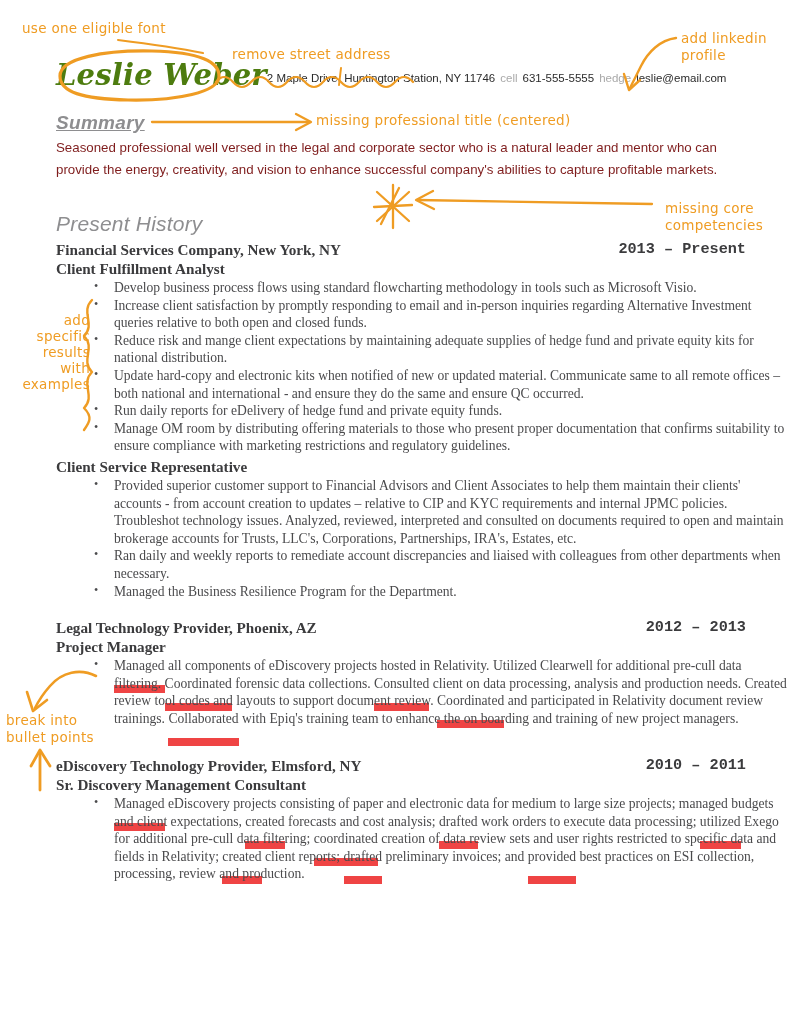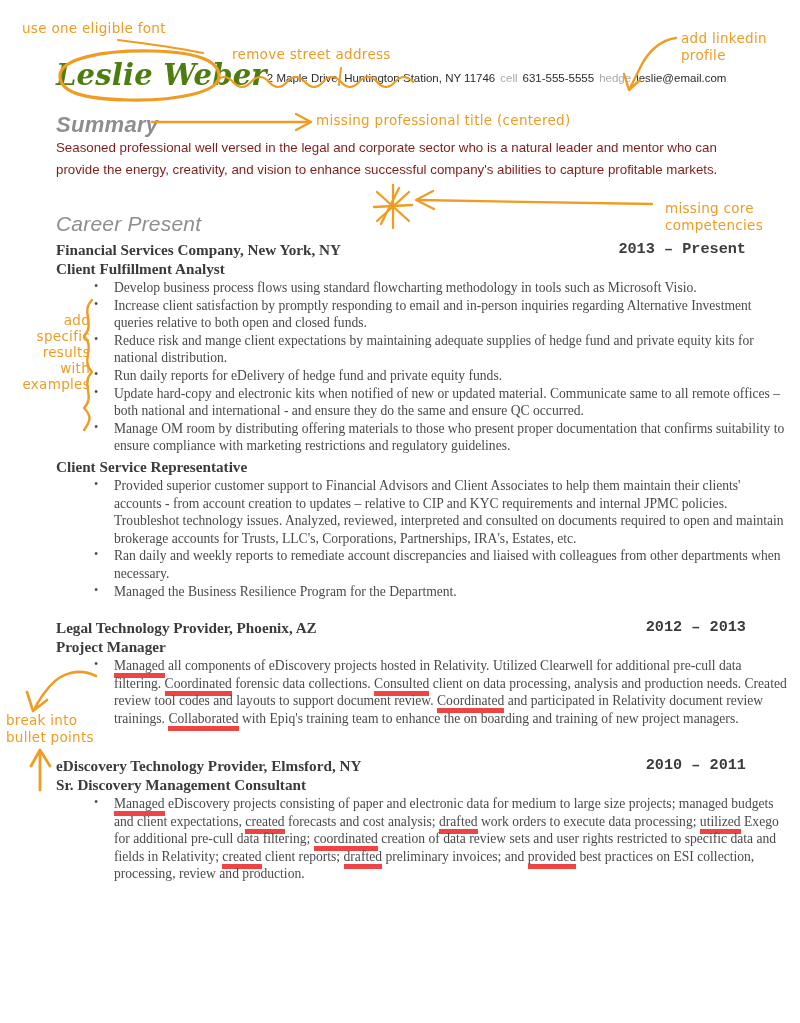--- a/index.html
+++ b/index.html
@@ -62,23 +62,24 @@
   .contact .sp { display: inline-block; width: 5px; }
 
   
   .sec-summary {
     position: absolute;
     left: 0;
     top: 112px;
     font-family: "Liberation Sans", sans-serif;
     font-style: italic;
     font-weight: 700;
-    font-size: 22px;
+    font-size: 19px;
     color: #8e8e90;
     letter-spacing: .3px;
+    text-decoration: underline;
   }
   .sec-career {
     position: absolute;
     left: 0;
     top: 212px;
     font-family: "Liberation Sans", sans-serif;
     font-style: italic;
     font-weight: 400;
     font-size: 21px;
     color: #8e8e90;
@@ -140,22 +141,22 @@
   ul.bullets > li::before {
     content: "\2022";
     position: absolute;
     left: 38px;
     top: -1px;
     font-size: 12px;
     color: #4a4a4c;
   }
   ul.bullets > li.wide { width: 674px; }
   .u {
-    border-bottom: 5px solid #ef4444;
-    padding-bottom: 0px;
+    border-bottom: 8px solid #ef4444;
+    padding-bottom: 12px;
   }
 
   
   #annots {
     position: absolute;
     inset: 0;
     pointer-events: none;
   }
   .note {
     position: absolute;
@@ -184,34 +185,34 @@
 
   <div id="resume">
 
     <div class="hdr">
       <span class="name">Leslie Weber</span><span class="contact"><span>2 Maple Drive, Huntington Station, NY 11746</span><span class="sp"></span><span class="muted">cell</span><span class="sp"></span><span>631-555-5555</span><span class="sp"></span><span class="muted">hedge</span><span class="sp"></span><span>leslie@email.com</span></span>
     </div>
 
     <div class="sec-summary">Summary</div>
     <div class="summary-body">Seasoned professional well versed in the legal and corporate sector who is a natural leader and mentor who can provide the energy, creativity, and vision to enhance successful company's abilities to capture profitable markets.</div>
 
-    <div class="sec-career">Career Present</div>
+    <div class="sec-career">Present History</div>
 
     <div class="job" style="top:240px">
       <div class="job-line">
         <span>Financial Services Company, New York, NY</span>
         <span class="job-dates">2013 – Present</span>
       </div>
       <div class="job-title">Client Fulfillment Analyst</div>
       <ul class="bullets">
         <li class="wide">Develop business process flows using standard flowcharting methodology in tools such as Microsoft Visio.</li>
         <li class="wide">Increase client satisfaction by promptly responding to email and in-person inquiries regarding Alternative Investment queries relative to both open and closed funds.</li>
         <li class="wide">Reduce risk and mange client expectations by maintaining adequate supplies of hedge fund and private equity kits for national distribution.</li>
+        <li class="wide">Update hard-copy and electronic kits when notified of new or updated material. Communicate same to all remote offices – both national and international - and ensure they do the same and ensure QC occurred.</li>
         <li class="wide">Run daily reports for eDelivery of hedge fund and private equity funds.</li>
-        <li class="wide">Update hard-copy and electronic kits when notified of new or updated material. Communicate same to all remote offices – both national and international - and ensure they do the same and ensure QC occurred.</li>
         <li class="wide">Manage OM room by distributing offering materials to those who present proper documentation that confirms suitability to ensure compliance with marketing restrictions and regulatory guidelines.</li>
       </ul>
       <div class="job-title" style="margin-top:2px">Client Service Representative</div>
       <ul class="bullets">
         <li class="wide">Provided superior customer support to Financial Advisors and Client Associates to help them maintain their clients' accounts - from account creation to updates – relative to CIP and KYC requirements and internal JPMC policies. Troubleshot technology issues. Analyzed, reviewed, interpreted and consulted on documents required to open and maintain brokerage accounts for Trusts, LLC's, Corporations, Partnerships, IRA's, Estates, etc.</li>
         <li class="wide">Ran daily and weekly reports to remediate account discrepancies and liaised with colleagues from other departments when necessary.</li>
         <li class="wide">Managed the Business Resilience Program for the Department.</li>
       </ul>
     </div>
 

